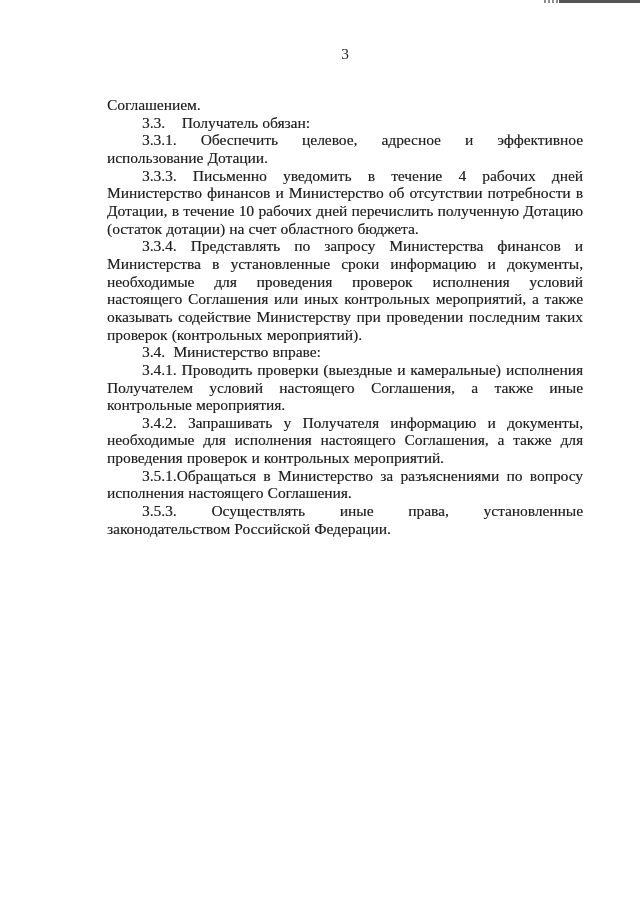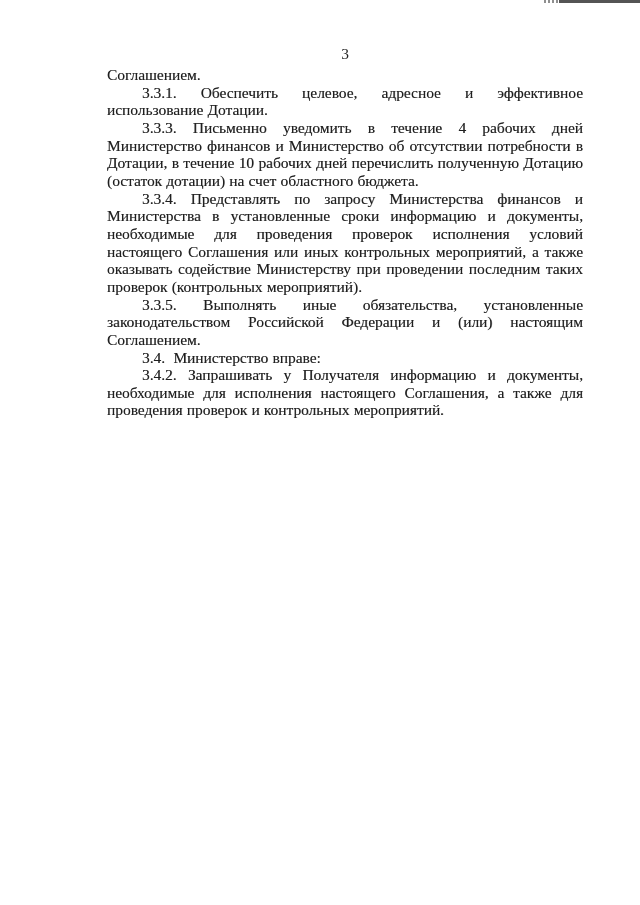--- a/index.html
+++ b/index.html
@@ -41,21 +41,21 @@
     position: absolute;
     top: 46px;
     left: 107px;
     width: 476px;
     text-align: center;
     font-size: 15.4px;
     line-height: 16px;
   }
   .content {
     position: absolute;
-    top: 66px;
+    top: 96px;
     left: 107px;
     width: 476px;
     font-size: 15.4px;
     line-height: 17.65px;
     text-shadow: 0.3px 0 0 rgba(0,0,0,0.45);
   }
   p.para {
     margin: 0;
     padding: 0;
     text-align: justify;
@@ -72,34 +72,37 @@
 <div class="page">
   <div class="artifact-specks"></div>
   <div class="artifact-bar"></div>
 
   <div class="page-number">3</div>
 
   <div class="content">
 
       <p class="para no-indent">Соглашением.</p>
 
+      <p class="para">3.3.&nbsp;&nbsp;&nbsp; Получатель обязан:</p>
 
       <p class="para">3.3.1. Обеспечить целевое, адресное и эффективное использование Дотации.</p>
 
 
       <p class="para">3.3.3. Письменно уведомить в течение 4 рабочих дней Министерство финансов и Министерство об отсутствии потребности в Дотации, в течение 10 рабочих дней перечислить полученную Дотацию (остаток дотации) на счет областного бюджета.</p>
 
       <p class="para">3.3.4. Представлять по запросу Министерства финансов и Министерства в установленные сроки информацию и документы, необходимые для проведения проверок исполнения условий настоящего Соглашения или иных контрольных мероприятий, а также оказывать содействие Министерству при проведении последним таких проверок (контрольных мероприятий).</p>
 
-      <p class="para">3.3.5. Выполнять иные обязательства, установленные законодательством Российской Федерации и (или) настоящим Соглашением.</p>
 
       <p class="para">3.4.&nbsp; Министерство вправе:</p>
 
+      <p class="para">3.4.1. Проводить проверки (выездные и камеральные) исполнения Получателем условий настоящего Соглашения, а также иные контрольные мероприятия.</p>
 
       <p class="para">3.4.2. Запрашивать у Получателя информацию и документы, необходимые для исполнения настоящего Соглашения, а также для проведения проверок и контрольных мероприятий.</p>
 
 
 
 
+      <p class="para">3.5.1.Обращаться в Министерство за разъяснениями по вопросу исполнения настоящего Соглашения.</p>
 
 
+      <p class="para">3.5.3. Осуществлять иные права, установленные законодательством Российской Федерации.</p>
     </div>
 </div>
 
 </body></html>

